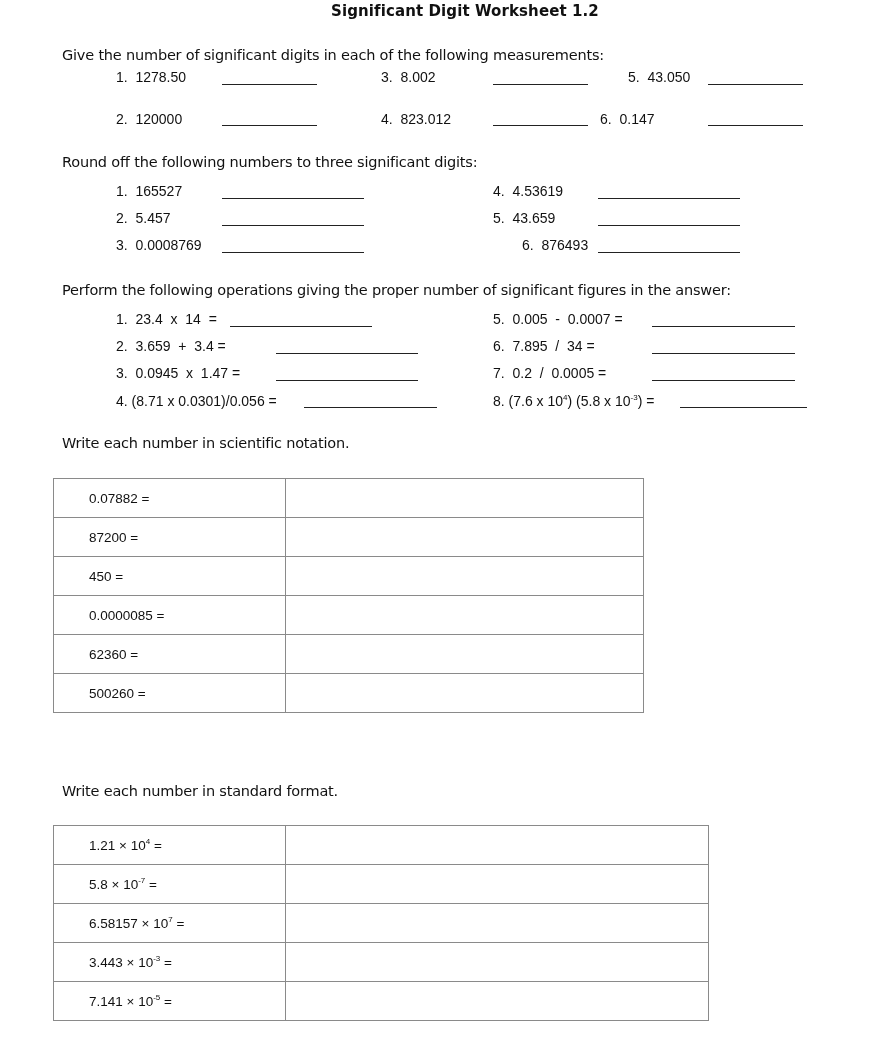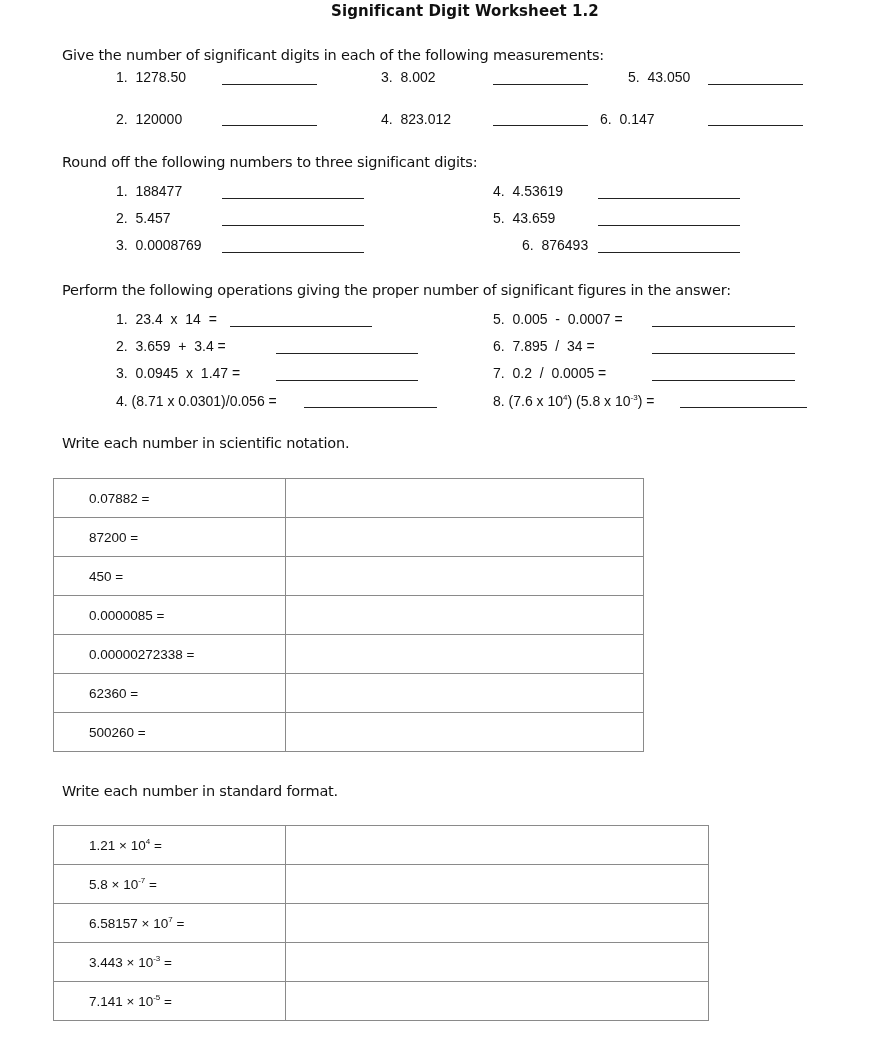--- a/index.html
+++ b/index.html
@@ -31,21 +31,21 @@
 <div class="abs item" style="left:381px;top:111px;"><span>4.</span>&nbsp;&nbsp;<span>823.012</span></div>
 <div class="blank" style="left:493px;top:125px;width:95px;"></div>
 
 <div class="abs item" style="left:628px;top:69px;"><span>5.</span>&nbsp;&nbsp;<span>43.050</span></div>
 <div class="blank" style="left:708px;top:84px;width:95px;"></div>
 <div class="abs item" style="left:600px;top:111px;"><span>6.</span>&nbsp;&nbsp;<span>0.147</span></div>
 <div class="blank" style="left:708px;top:125px;width:95px;"></div>
 
 <div class="abs heading" style="left:62px;top:154px;">Round off the following numbers to three significant digits:</div>
 
-<div class="abs item" style="left:116px;top:183px;"><span>1.</span>&nbsp;&nbsp;<span>188477</span></div>
+<div class="abs item" style="left:116px;top:183px;"><span>1.</span>&nbsp;&nbsp;<span>165527</span></div>
 <div class="blank" style="left:222px;top:198px;width:142px;"></div>
 <div class="abs item" style="left:116px;top:210px;"><span>2.</span>&nbsp;&nbsp;<span>5.457</span></div>
 <div class="blank" style="left:222px;top:225px;width:142px;"></div>
 <div class="abs item" style="left:116px;top:237px;"><span>3.</span>&nbsp;&nbsp;<span>0.0008769</span></div>
 <div class="blank" style="left:222px;top:252px;width:142px;"></div>
 
 <div class="abs item" style="left:493px;top:183px;"><span>4.</span>&nbsp;&nbsp;<span>4.53619</span></div>
 <div class="blank" style="left:598px;top:198px;width:142px;"></div>
 <div class="abs item" style="left:493px;top:210px;"><span>5.</span>&nbsp;&nbsp;<span>43.659</span></div>
 <div class="blank" style="left:598px;top:225px;width:142px;"></div>
@@ -86,24 +86,20 @@
       </tr>
   <tr>
         <td class="lbl">450 =</td>
         <td></td>
       </tr>
   <tr>
         <td class="lbl">0.0000085 =</td>
         <td></td>
       </tr>
   <tr>
-        <td class="lbl">0.00000272338 =</td>
-        <td></td>
-      </tr>
-  <tr>
         <td class="lbl">62360 =</td>
         <td></td>
       </tr>
   <tr>
         <td class="lbl">500260 =</td>
         <td></td>
       </tr>
 </tbody>
   </table>
 

